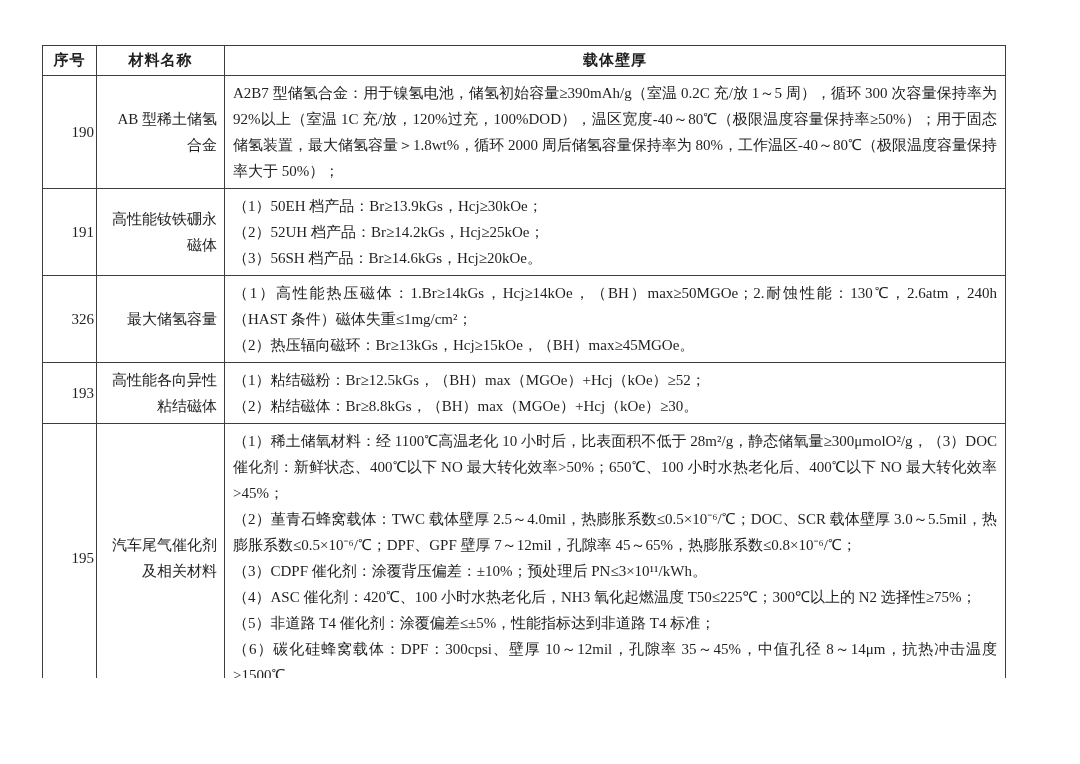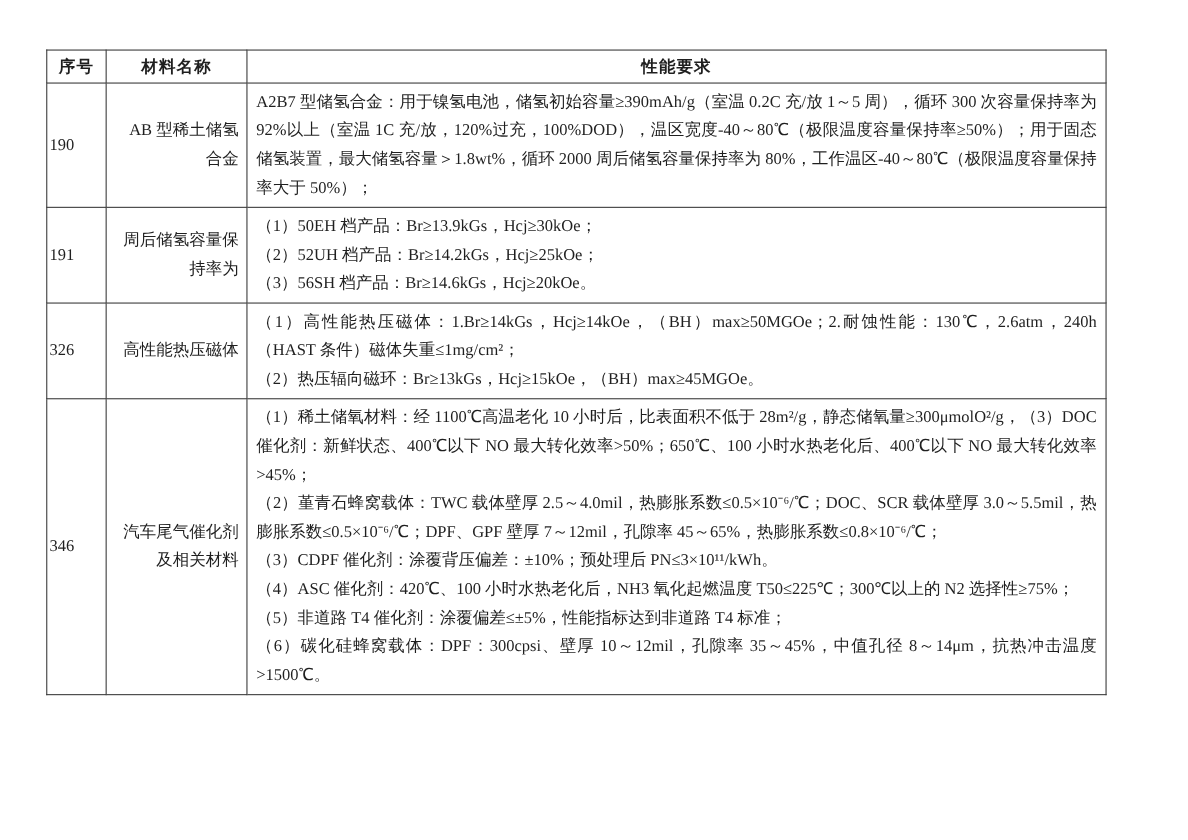--- a/index.html
+++ b/index.html
@@ -27,21 +27,21 @@
     font-weight:bold;
     text-align:center;
     height:27px;
     padding:1px 2px;
     letter-spacing:1px;
   }
   col.c-id{width:54px;}
   col.c-name{width:128px;}
   col.c-req{width:781px;}
   td.cell-id{
-    text-align:left;
+    text-align:right;
     padding:2px;
   }
   td.cell-name{
     padding:2px 7px;
     line-height:26px;
     text-align:right;
   }
   td.cell-req{
     padding:4px 8px;
   }
@@ -68,55 +68,63 @@
   <table class="doc-table">
     <colgroup>
       <col class="c-id">
       <col class="c-name">
       <col class="c-req">
     </colgroup>
     <thead>
       <tr>
         <th>序号</th>
         <th>材料名称</th>
-        <th>性能要求</th>
+        <th>载体壁厚</th>
       </tr>
     </thead>
     <tbody>
   <tr>
     <td class="cell-id">190</td>
     <td class="cell-name">AB 型稀土储氢合金</td>
     <td class="cell-req">
             <p>A2B7 型储氢合金：用于镍氢电池，储氢初始容量≥390mAh/g（室温 0.2C 充/放 1～5 周），循环 300 次容量保持率为 92%以上（室温 1C 充/放，120%过充，100%DOD），温区宽度-40～80℃（极限温度容量保持率≥50%）；用于固态储氢装置，最大储氢容量＞1.8wt%，循环 2000 周后储氢容量保持率为 80%，工作温区-40～80℃（极限温度容量保持率大于 50%）；</p>
           </td>
   </tr>
 
   <tr>
     <td class="cell-id">191</td>
-    <td class="cell-name">周后储氢容量保持率为</td>
+    <td class="cell-name">高性能钕铁硼永磁体</td>
     <td class="cell-req">
             <p>（1）50EH 档产品：Br≥13.9kGs，Hcj≥30kOe；</p>
             <p>（2）52UH 档产品：Br≥14.2kGs，Hcj≥25kOe；</p>
             <p>（3）56SH 档产品：Br≥14.6kGs，Hcj≥20kOe。</p>
           </td>
   </tr>
 
   <tr>
     <td class="cell-id">326</td>
-    <td class="cell-name">高性能热压磁体</td>
+    <td class="cell-name">最大储氢容量</td>
     <td class="cell-req">
             <p>（1）高性能热压磁体：1.Br≥14kGs，Hcj≥14kOe，（BH）max≥50MGOe；2.耐蚀性能：130℃，2.6atm，240h（HAST 条件）磁体失重≤1mg/cm²；</p>
             <p>（2）热压辐向磁环：Br≥13kGs，Hcj≥15kOe，（BH）max≥45MGOe。</p>
           </td>
   </tr>
 
+  <tr>
+    <td class="cell-id">193</td>
+    <td class="cell-name">高性能各向异性粘结磁体</td>
+    <td class="cell-req">
+            <p>（1）粘结磁粉：Br≥12.5kGs，（BH）max（MGOe）+Hcj（kOe）≥52；</p>
+            <p>（2）粘结磁体：Br≥8.8kGs，（BH）max（MGOe）+Hcj（kOe）≥30。</p>
+          </td>
+  </tr>
 
 
   <tr>
-    <td class="cell-id">346</td>
+    <td class="cell-id">195</td>
     <td class="cell-name">汽车尾气催化剂及相关材料</td>
     <td class="cell-req">
             <p>（1）稀土储氧材料：经 1100℃高温老化 10 小时后，比表面积不低于 28m²/g，静态储氧量≥300μmolO²/g，（3）DOC 催化剂：新鲜状态、400℃以下 NO 最大转化效率&gt;50%；650℃、100 小时水热老化后、400℃以下 NO 最大转化效率&gt;45%；</p>
             <p>（2）堇青石蜂窝载体：TWC 载体壁厚 2.5～4.0mil，热膨胀系数≤0.5×10⁻⁶/℃；DOC、SCR 载体壁厚 3.0～5.5mil，热膨胀系数≤0.5×10⁻⁶/℃；DPF、GPF 壁厚 7～12mil，孔隙率 45～65%，热膨胀系数≤0.8×10⁻⁶/℃；</p>
             <p>（3）CDPF 催化剂：涂覆背压偏差：±10%；预处理后 PN≤3×10¹¹/kWh。</p>
             <p>（4）ASC 催化剂：420℃、100 小时水热老化后，NH3 氧化起燃温度 T50≤225℃；300℃以上的 N2 选择性≥75%；</p>
             <p>（5）非道路 T4 催化剂：涂覆偏差≤±5%，性能指标达到非道路 T4 标准；</p>
             <p>（6）碳化硅蜂窝载体：DPF：300cpsi、壁厚 10～12mil，孔隙率 35～45%，中值孔径 8～14μm，抗热冲击温度&gt;1500℃。</p>
           </td>
   </tr>

